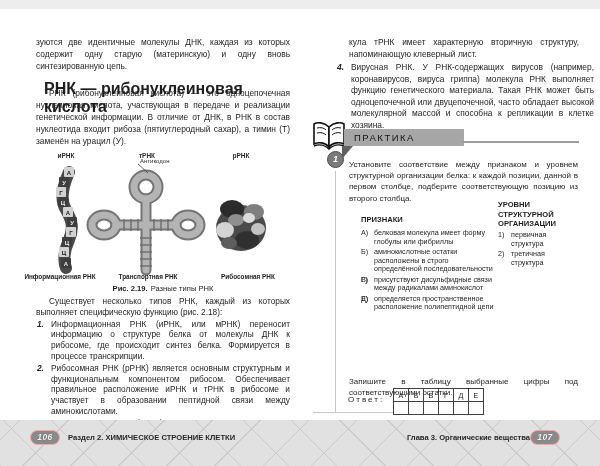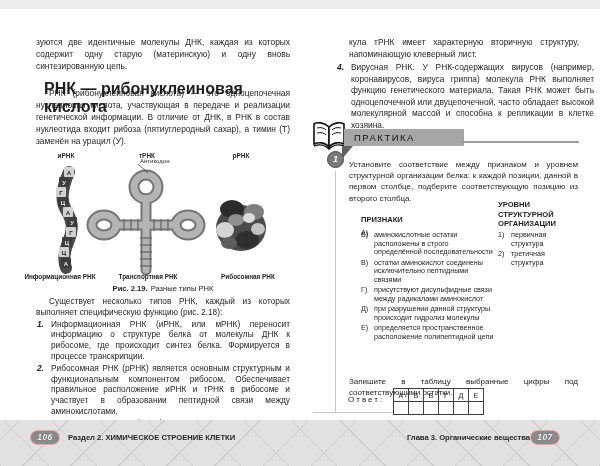--- a/index.html
+++ b/index.html
@@ -197,25 +197,25 @@
 <div class="prac-fold"></div>
 
 <div class="prac-circle">1</div>
 <div class="prac-vline"></div>
 <div class="prac-hline"></div>
 
 <p class="prac-task">Установите соответствие между признаком и уровнем структурной организации белка: к каждой позиции, данной в первом столбце, подберите соответствующую позицию из второго столбца.</p>
 
 <div class="prac-signs-title">ПРИЗНАКИ</div>
 <div class="prac-signs">
-  <div class="hang"><span class="mark">А)</span></div>
+  <div class="hang"><span class="mark">А)</span><span>белковая молекула имеет форму глобулы или фибриллы</span></div>
   <div class="hang"><span class="mark">Б)</span><span>аминокислотные остатки расположены в строго определённой последовательности</span></div>
-  <div class="hang"><span class="mark">В)</span><span>остатки аминокислот соединены исключительно пептидными связями</span></div>
+  <div class="hang"><span class="mark">В)</span></div>
   <div class="hang"><span class="mark">Г)</span><span>присутствуют дисульфидные связи между радикалами аминокислот</span></div>
-  <div class="hang"><span class="mark">Д)</span><span>при разрушении данной структуры происходит гидролиз молекулы</span></div>
+  <div class="hang"><span class="mark">Д)</span></div>
   <div class="hang"><span class="mark">Е)</span><span>определяется пространственное расположение полипептидной цепи</span></div>
 </div>
 
 <div class="prac-levels-title">УРОВНИ СТРУКТУРНОЙ ОРГАНИЗАЦИИ</div>
 <div class="prac-levels">
   <div class="hang"><span class="mark">1)</span><span>первичная структура</span></div>
   <div class="hang"><span class="mark">2)</span><span>третичная структура</span></div>
 </div>
 
 <p class="prac-note">Запишите в таблицу выбранные цифры под соответствующими остатки.</p>

